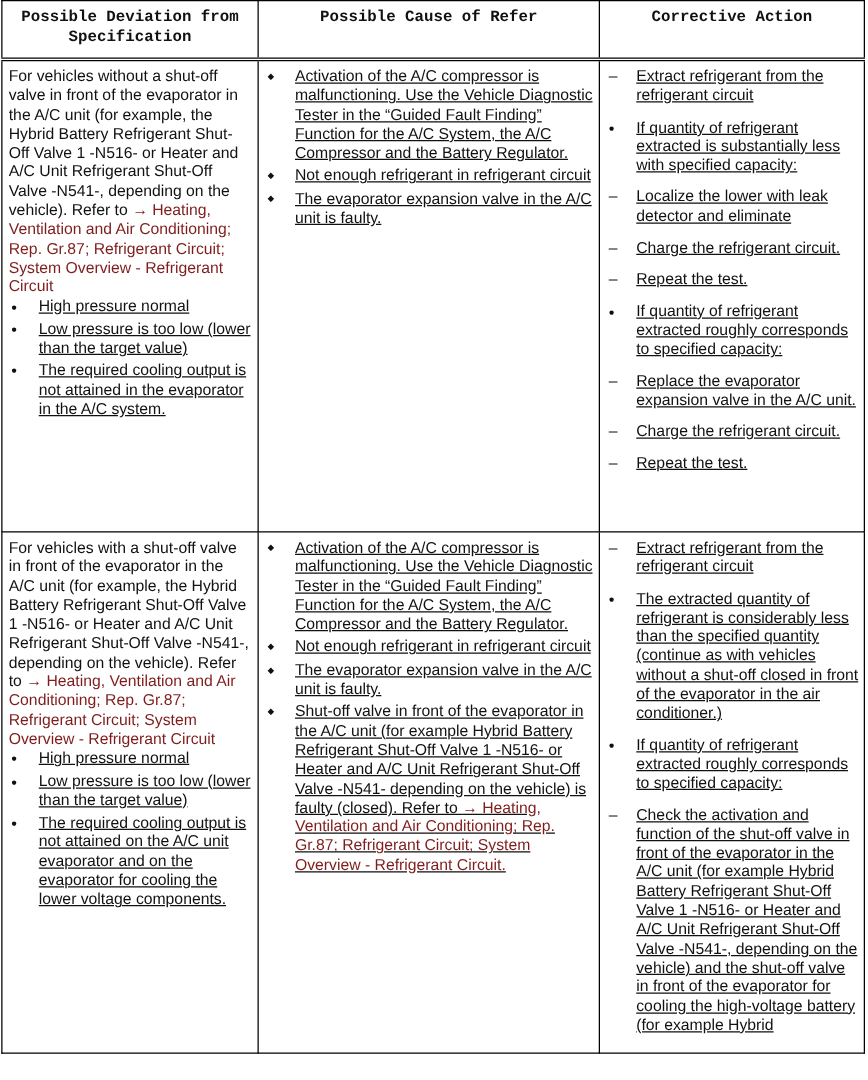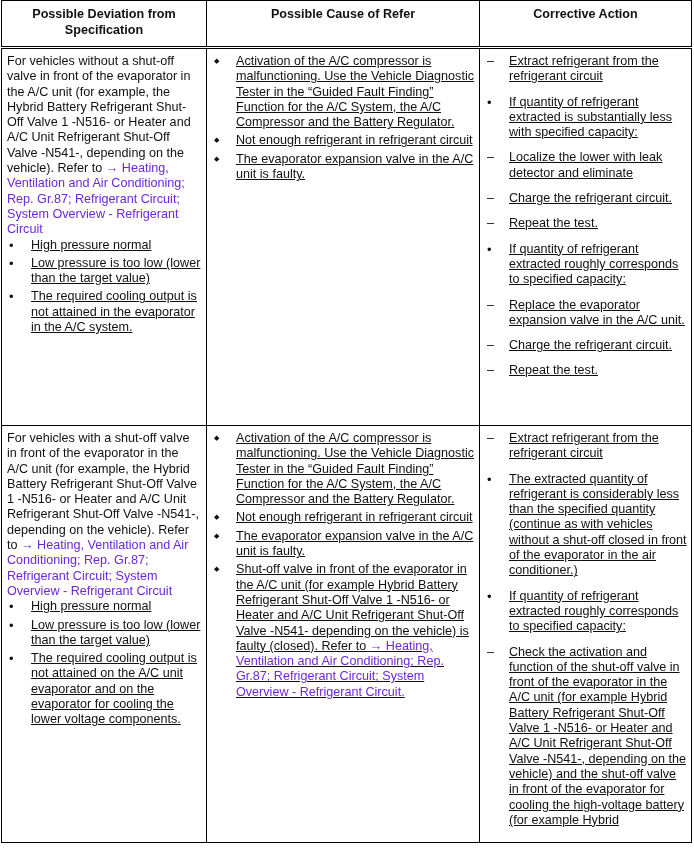--- a/index.html
+++ b/index.html
@@ -1,26 +1,26 @@
 <!DOCTYPE html>
 <html><head>
   <meta charset="utf-8">
   <style>
     html, body { margin: 0; padding: 0; background: #ffffff; }
     body { width: 694px; height: 864px; overflow: hidden; position: relative;
       font-family: "Liberation Sans", sans-serif; font-size: 12.6px; color: #111; }
     table.fault { position: absolute; left: 1px; top: 0px; border-collapse: collapse; table-layout: fixed; width: 690px; }
     table.fault td, table.fault th { border: 1px solid #000; vertical-align: top; padding: 0; }
-    th { font-weight: bold; text-align: center; font-size: 12.6px; line-height: 15.5px; height: 39px; padding-top: 6px !important; }
+    th { font-weight: bold; text-align: center; font-size: 12.6px; line-height: 15.5px; height: 39px; padding-top: 6px !important; font-family: Liberation Mono, monospace; }
     thead tr { border-bottom: 3px double #000; }
     thead th { border-bottom: 3px double #000 !important; }
     col.c1 { width: 205px; } col.c2 { width: 273px; } col.c3 { width: 212px; }
     .cell { padding: 5px 4px 4px 5px; line-height: 15.3px; }
     .lead { margin: 0; }
-    .green { color: #6d28d9; }
+    .green { color: #7f1d1d; }
     ul.lst { list-style: none; margin: 0; padding: 0; }
     ul.lst li { position: relative; padding-left: 24px; margin: 0 0 3px 0; text-decoration: underline; }
     ul.lst li .mk { position: absolute; left: 2px; top: 0; width: 16px; }
     .mk-dot::before { content: "\2022"; font-size: 13px; }
     .mk-diamond::before { content: "\25C6"; font-size: 7px; position: relative; top: -2px; }
     .mk-dash::before { content: "\2013"; }
     ul.actions li { margin-bottom: 10px; }
     ul.causes li { margin-bottom: 3px; }
     .row1 td { height: 376px; }
   </style>

